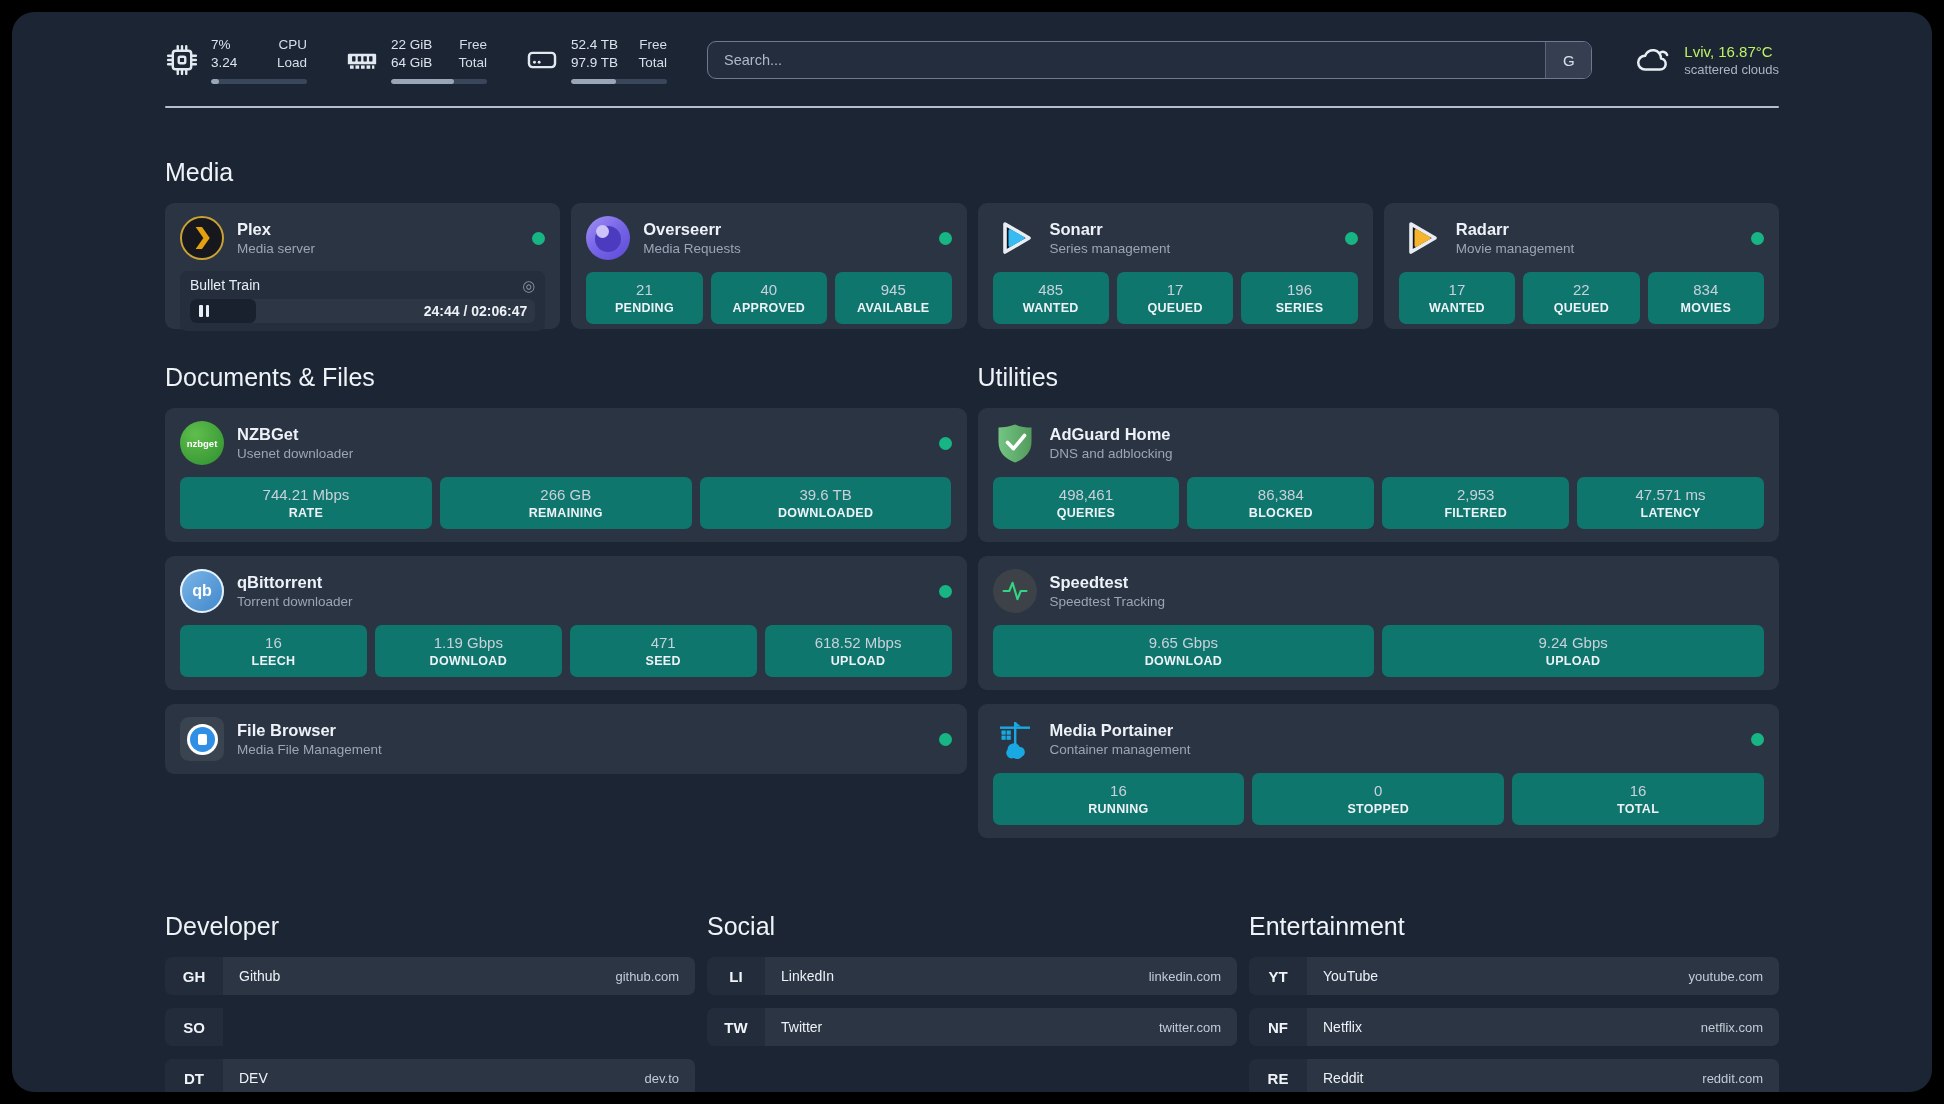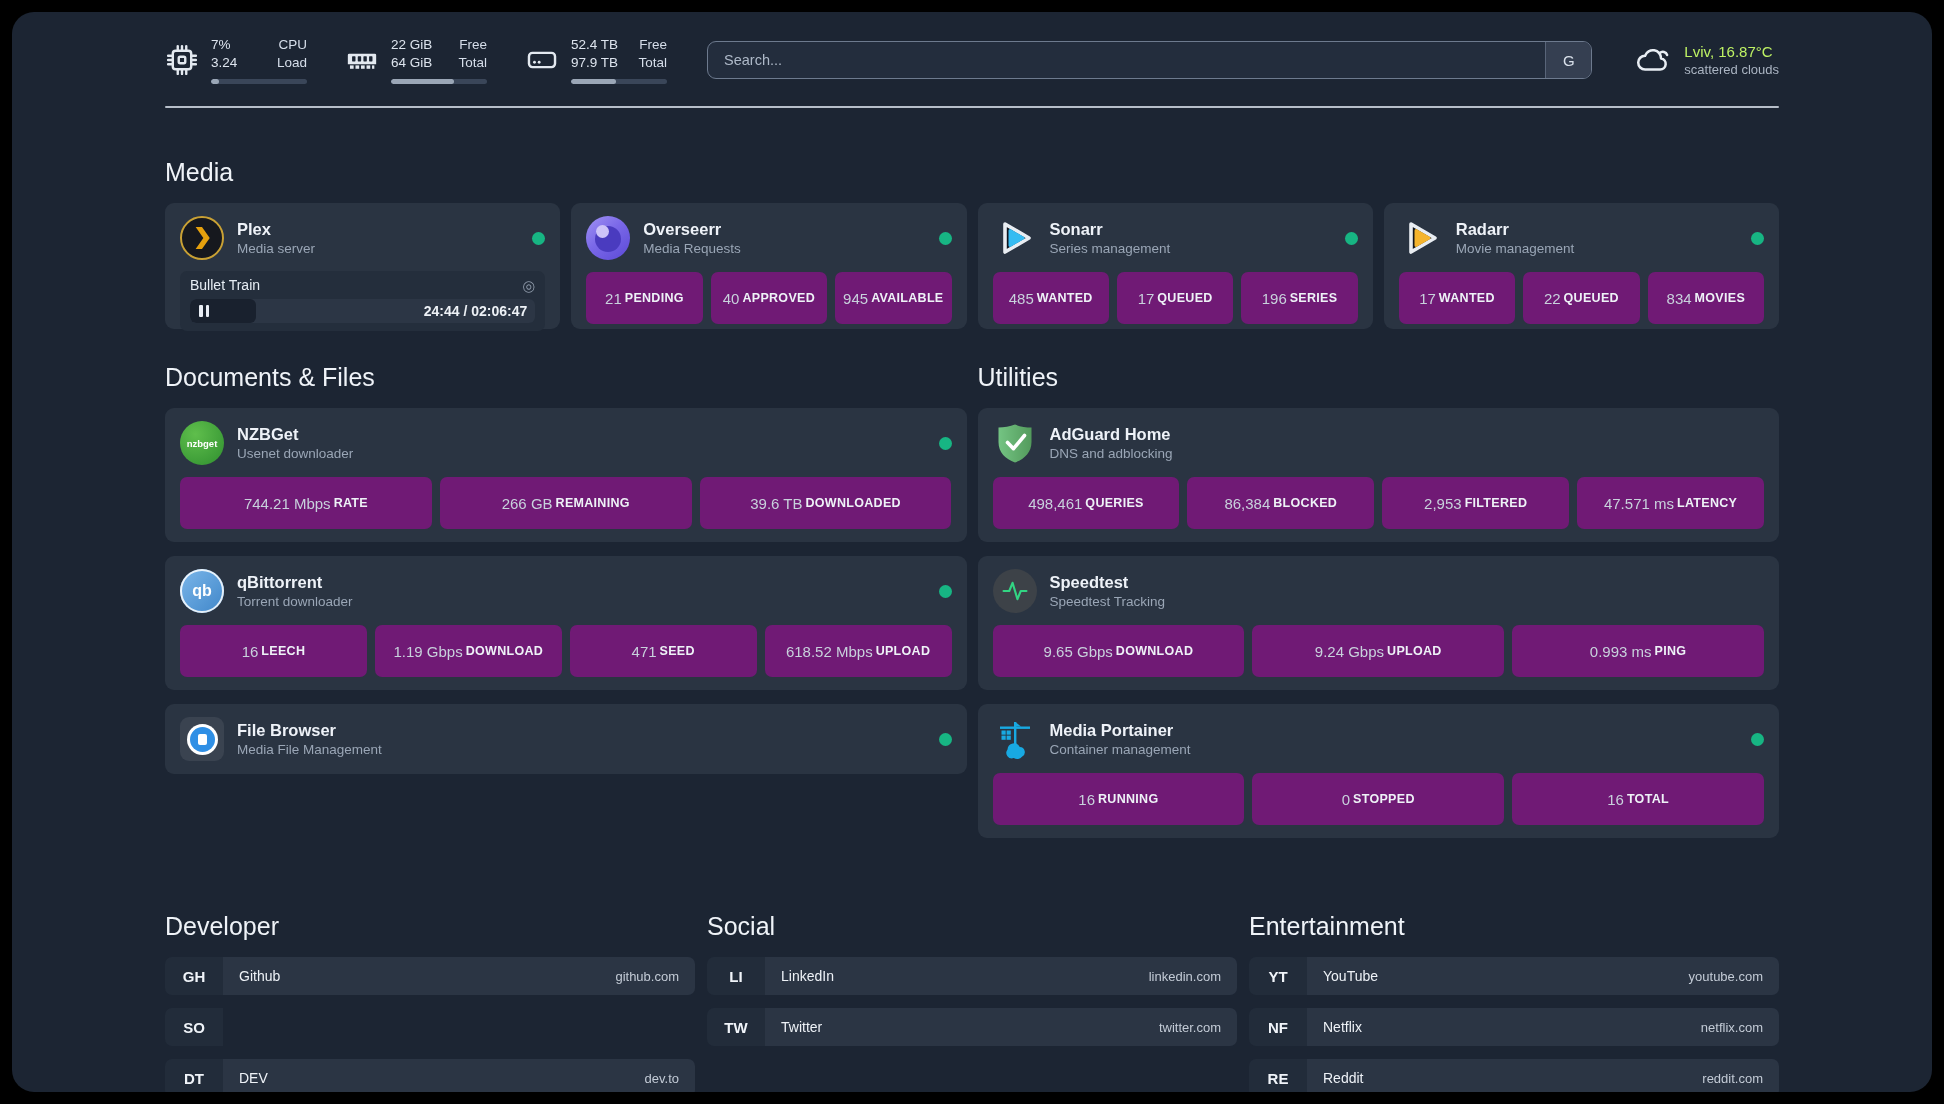--- a/index.html
+++ b/index.html
@@ -69,21 +69,21 @@
   .player-title { font-size:14px; color:#e7edf4; }
   .cast-icon { margin-left:auto; color:#8e99a9; font-size:15px; line-height:1; cursor:pointer; }
   .progress-row { position:relative; height:24px; border-radius:6px; background:#2c3645; margin-top:6px; display:flex; align-items:center; overflow:hidden; }
   .progress-fill { position:absolute; left:0; top:0; bottom:0; background:#19212e; border-radius:6px; }
   .pause-btn { position:relative; z-index:1; display:flex; gap:3px; margin-left:9px; cursor:pointer; }
   .pause-btn span { width:3.5px; height:12px; background:#e9eef5; border-radius:1px; }
   .time { position:relative; z-index:1; margin-left:auto; padding-right:8px; font-weight:700; font-size:14px; color:#edf1f6; }
 
   
   .stats-row { display:flex; gap:8px; margin-top:12px; }
-  .tile { flex:1; background:#701a75; border-radius:7px; height:52px; display:flex; flex-direction:row; align-items:center; justify-content:center; gap:3px; }
+  .tile { flex:1; background:#0f766e; border-radius:7px; height:52px; display:flex; flex-direction:column; align-items:center; justify-content:center; gap:3px; }
   .tile-value { font-size:15px; color:#c8d1dc; }
   .tile-label { font-size:12.5px; font-weight:700; color:#eef2f7; letter-spacing:.3px; }
 
   
   .two-col { display:flex; gap:11px; margin-top:34px; }
   .col { flex:1; }
   .col .card { margin-bottom:14px; }
 
   
   .bookmarks { display:flex; gap:12px; margin-top:60px; }
@@ -469,24 +469,20 @@
         </div>
         <div class="stats-row">
           <div class="tile">
             <div class="tile-value">9.65 Gbps</div>
             <div class="tile-label">DOWNLOAD</div>
           </div>
           <div class="tile">
             <div class="tile-value">9.24 Gbps</div>
             <div class="tile-label">UPLOAD</div>
           </div>
-          <div class="tile">
-            <div class="tile-value">0.993 ms</div>
-            <div class="tile-label">PING</div>
-          </div>
         </div>
       </div>
 
       <div class="card">
         <div class="card-head">
           <div class="icon-44">
             <svg width="44" height="44" viewBox="0 0 44 44" fill="#18a9e2">
               <rect x="21" y="5" width="2.4" height="23"></rect>
               <rect x="7" y="9.5" width="30" height="2.4"></rect>
               <path d="M22.2 5 L28 9.5 h-5.8 Z"></path>

